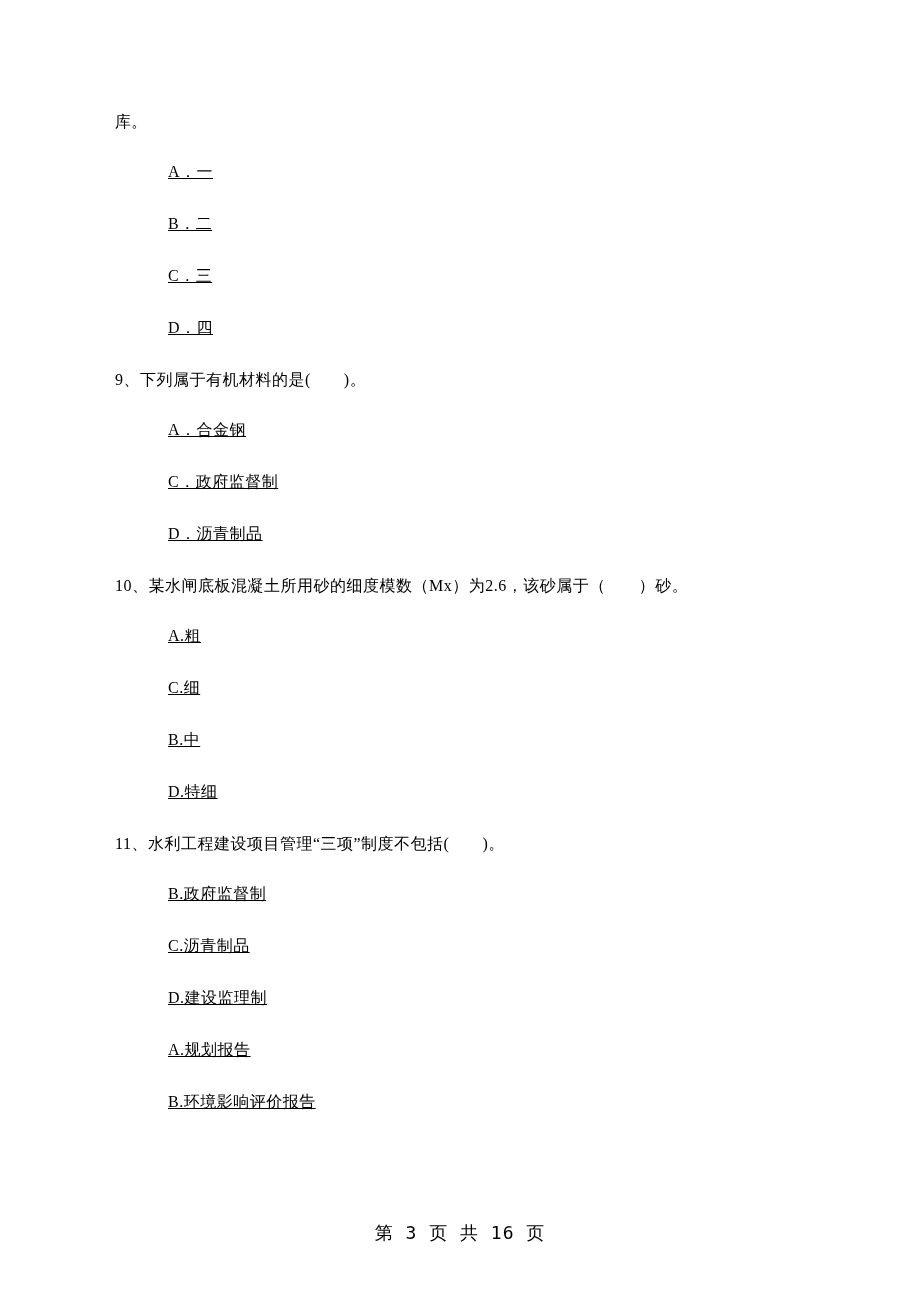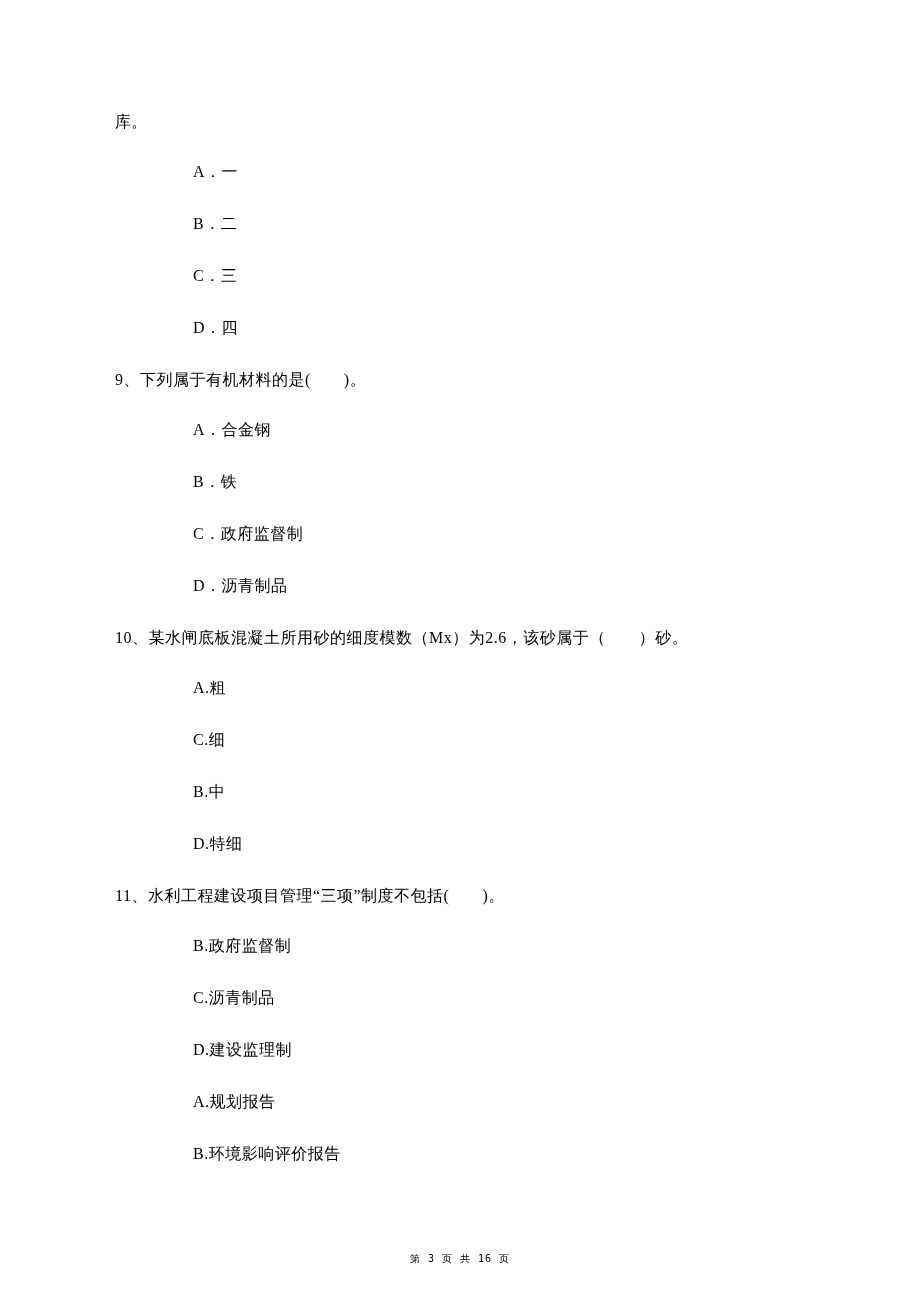--- a/index.html
+++ b/index.html
@@ -15,59 +15,59 @@
     width: 920px;
     height: 1302px;
     box-sizing: border-box;
     padding: 110px 115px 40px 115px;
     position: relative;
   }
   .fragment {
     margin: 0 0 26px 0;
   }
   .option {
-    margin: 0 0 28px 78px;
+    margin: 0 0 28px 53px;
     letter-spacing: 0.5px;
+    text-decoration: underline;
   }
   .question {
     margin: 8px 0 26px 0;
     letter-spacing: 0.5px;
   }
   .question.multiline {
     text-indent: 0;
   }
   .question .line2 {
     margin-left: 25px;
   }
   .footer {
     position: absolute;
-    bottom: 36px;
+    bottom: 56px;
     left: 0;
     width: 100%;
     text-align: center;
-    font-size: 10px;
+    font-size: 18px;
     letter-spacing: 1px;
   }
   .mono { font-family: "SimSun", monospace; }
 </style>
 </head>
 <body>
 
 <div class="page">
 
   <div class="fragment">库。</div>
 
   <div class="option">A．一</div>
   <div class="option">B．二</div>
   <div class="option">C．三</div>
   <div class="option">D．四</div>
 
   <div class="question">9、下列属于有机材料的是(　　)。</div>
   <div class="option">A．合金钢</div>
-  <div class="option">B．铁</div>
   <div class="option">C．政府监督制</div>
   <div class="option">D．沥青制品</div>
 
   <div class="question">10、某水闸底板混凝土所用砂的细度模数（Mx）为2.6，该砂属于（　　）砂。</div>
   <div class="option">A.粗</div>
   <div class="option">C.细</div>
   <div class="option">B.中</div>
   <div class="option">D.特细</div>
 
   <div class="question">11、水利工程建设项目管理“三项”制度不包括(　　)。</div>

